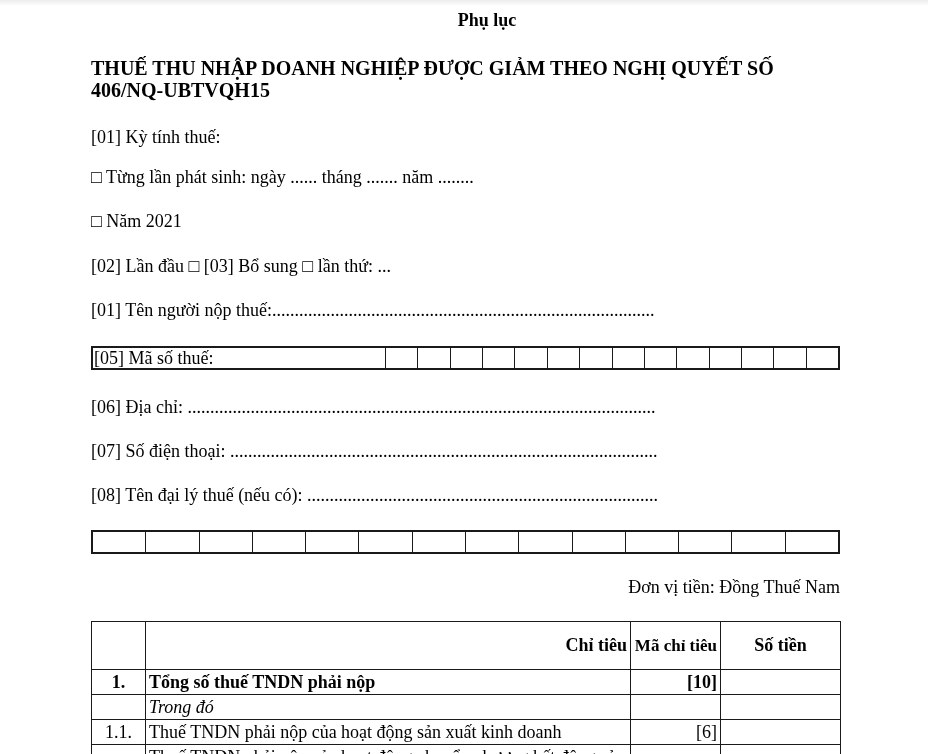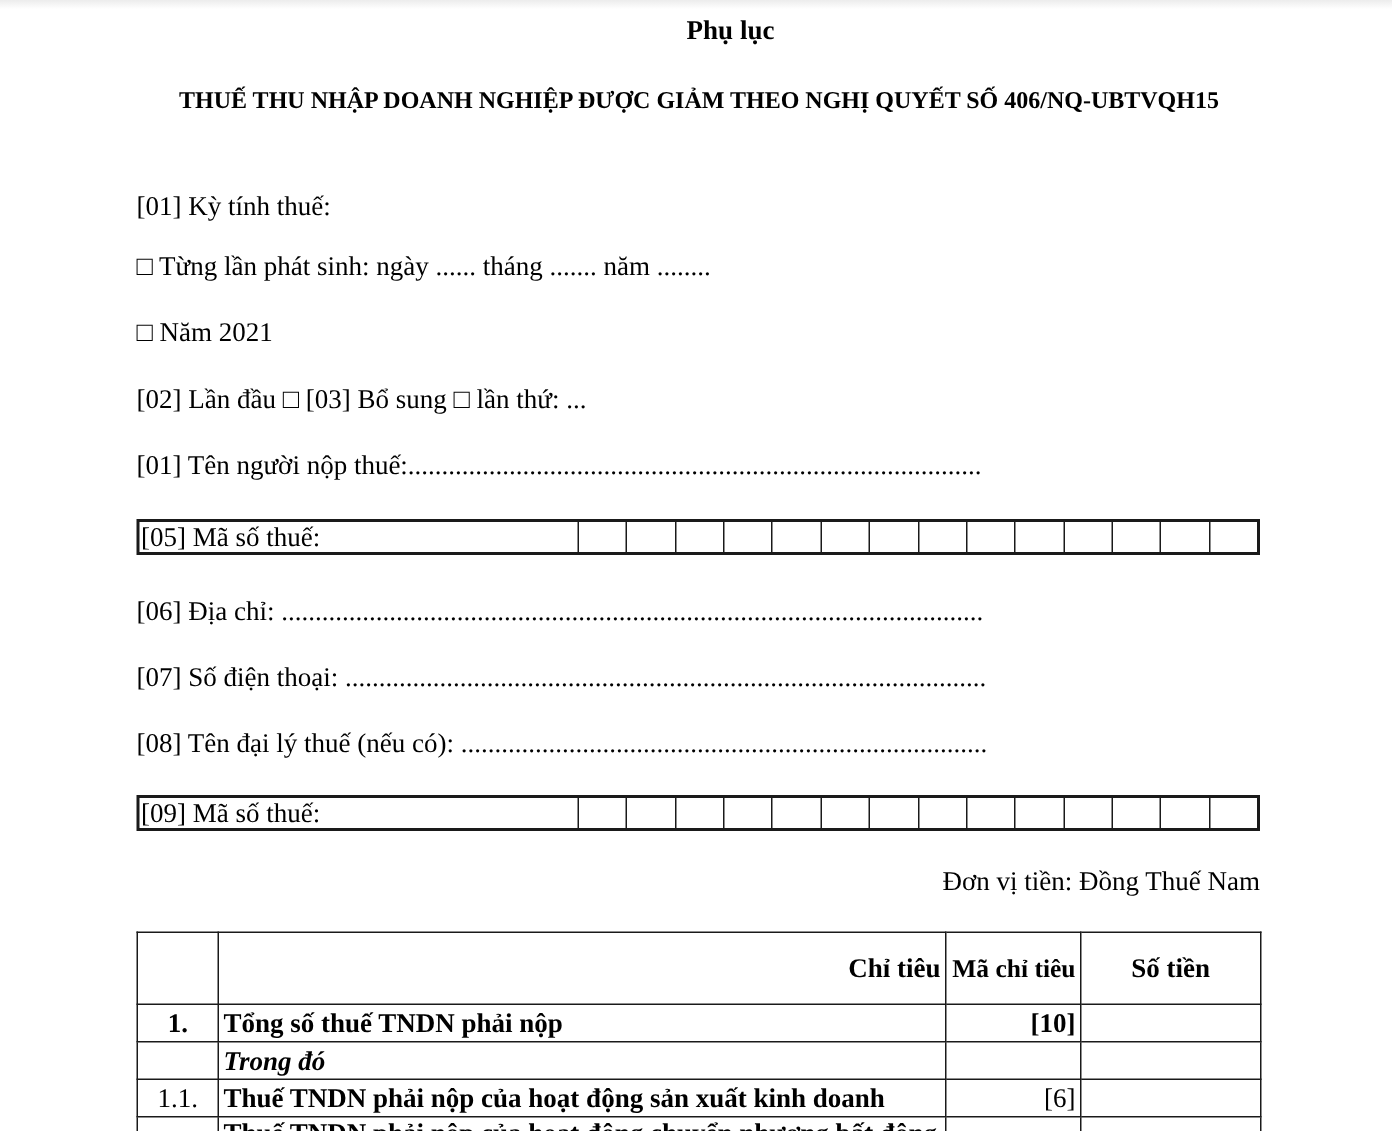--- a/index.html
+++ b/index.html
@@ -14,21 +14,21 @@
     position: absolute; left: 0; top: 0; width: 928px; height: 6px;
     background: linear-gradient(#ececec, #ffffff);
   }
   .page { position: absolute; left: 0; top: 0; width: 928px; }
   .title-small {
     position: absolute; top: 10px; left: 0; width: 928px;
     text-align: center; font-weight: bold; font-size: 18px; margin-left: 23px;
   }
   .title-main {
     position: absolute; top: 57px; left: 91px; width: 750px;
-    text-align: center; font-weight: bold; font-size: 16px; line-height: 22px;
+    text-align: left; font-weight: bold; font-size: 20px; line-height: 22px;
   }
   .line {
     position: absolute; left: 91px; font-size: 18px; white-space: nowrap;
   }
   .boxrow {
     position: absolute; left: 91px; width: 749px; height: 24px;
     border: 2px solid #1a1a1a; box-sizing: border-box;
     display: flex;
   }
   .boxrow .label {
@@ -44,21 +44,21 @@
   }
   table.main {
     position: absolute; left: 91px; top: 621px; width: 750px;
     border-collapse: collapse; font-size: 18px;
   }
   table.main td, table.main th {
     border: 1.5px solid #1a1a1a; padding: 0 3px; vertical-align: middle;
   }
   table.main th { font-weight: bold; }
   .c-no { width: 47px; text-align: center; }
-  .c-name { width: 478px; text-align: left; font-weight: bold; }
+  .c-name { width: 478px; text-align: left; }
   .c-code { width: 83px; text-align: right; }
   .c-amt { text-align: center; }
   tr.hdr { height: 48px; }
   tr.hdr th.c-code { font-size: 17px; line-height: 19px; }
   tr.r { height: 25px; }
   tr.bold td { font-weight: bold; }
   .ital { font-style: italic; }
 </style>
 </head>
 <body>
@@ -92,21 +92,20 @@
     <div class="cell"></div>
     <div class="cell"></div>
     <div class="cell"></div>
   </div>
 
   <div class="line" style="top:397px">[06] Địa chỉ: ........................................................................................................</div>
   <div class="line" style="top:441px">[07] Số điện thoại: ...............................................................................................</div>
   <div class="line" style="top:485px">[08] Tên đại lý thuế (nếu có): ..............................................................................</div>
 
   <div class="boxrow" style="top:530px">
-    <div class="label">[09] Mã số thuế:</div>
     <div class="cell"></div>
     <div class="cell"></div>
     <div class="cell"></div>
     <div class="cell"></div>
     <div class="cell"></div>
     <div class="cell"></div>
     <div class="cell"></div>
     <div class="cell"></div>
     <div class="cell"></div>
     <div class="cell"></div>

